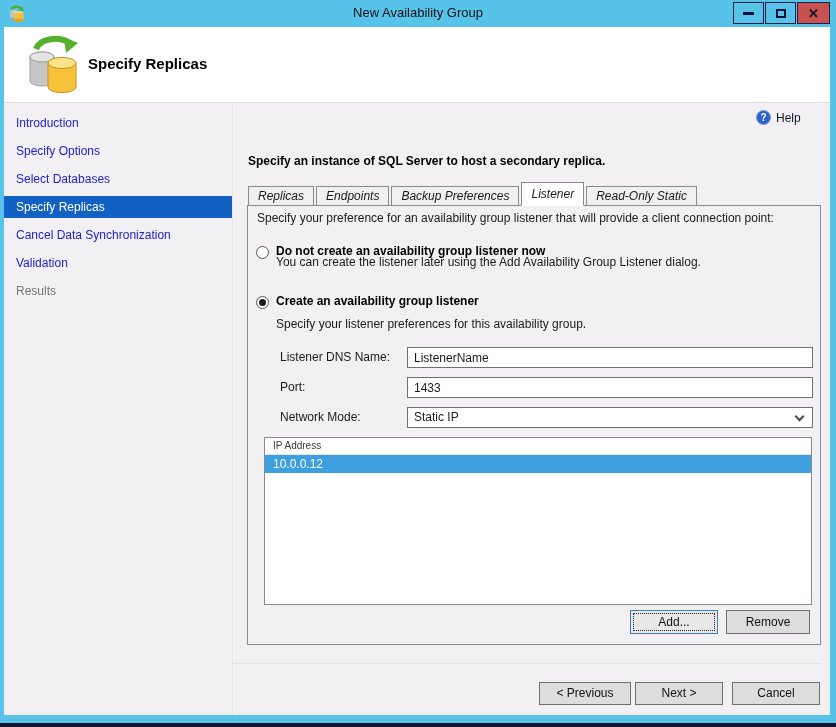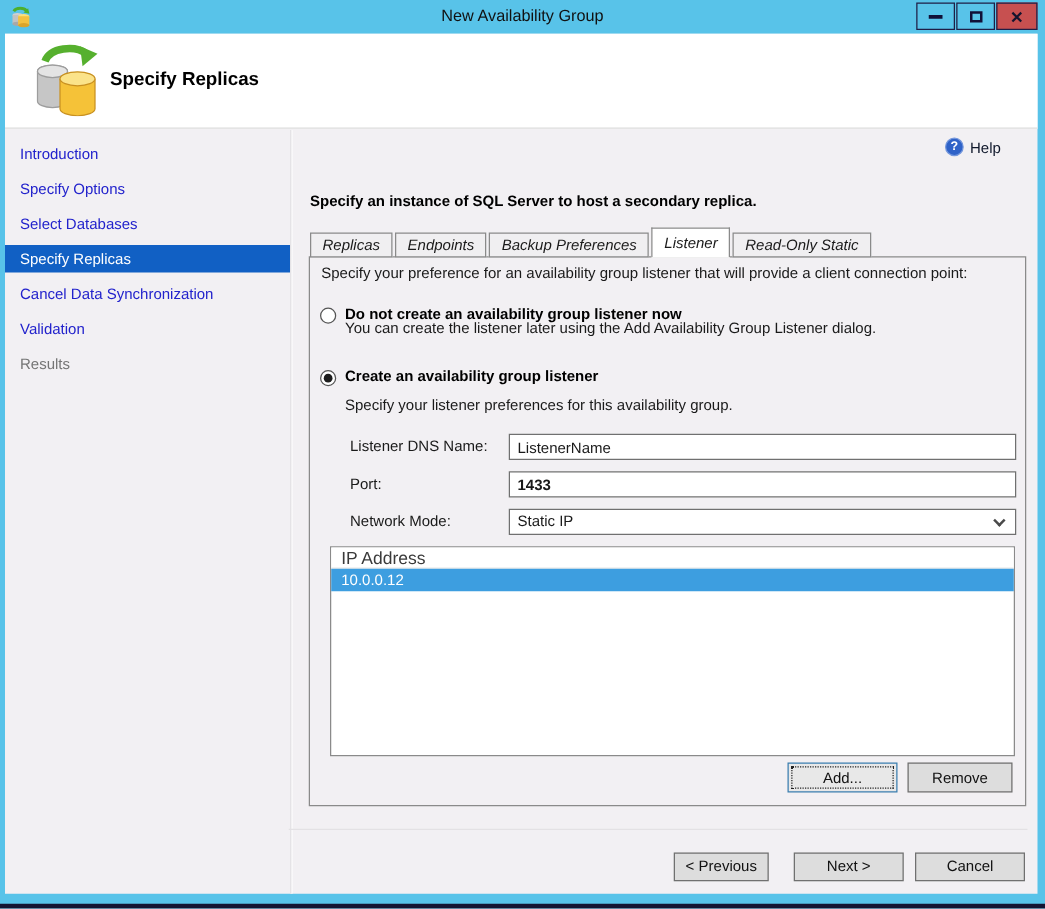--- a/index.html
+++ b/index.html
@@ -63,32 +63,32 @@
 
   .field-label { position:absolute; left:276px; height:20px; line-height:20px; color:#1a1a1a; }
   .text-input { position:absolute; left:403px; width:406px; height:21px; border:1px solid #707070;
                 background:#fff; font-family:"Liberation Sans",sans-serif; font-size:12px; padding:0 6px; color:#1a1a1a; }
   .select-box { position:absolute; left:403px; width:406px; height:21px; border:1px solid #707070;
                 background:#fff; line-height:19px; padding:0 6px; cursor:pointer; }
   .chevron { position:absolute; right:9px; top:5px; width:7px; height:7px;
              border-right:2px solid #4a4a4a; border-bottom:2px solid #4a4a4a; transform:rotate(45deg); }
 
   .listbox { position:absolute; left:260px; top:410px; width:548px; height:168px; border:1px solid #8a8a8a; background:#ffffff; }
-  .list-header { height:17px; line-height:16px; padding-left:8px; color:#3a3a3a; font-size:14px;
+  .list-header { height:17px; line-height:16px; padding-left:8px; color:#3a3a3a; font-size:10px;
                  border-bottom:1px solid #e6e6e6; background:#ffffff; }
   .list-row { height:18px; line-height:18px; padding-left:8px; cursor:pointer; }
   .list-row.selected { background:#3d9ee0; color:#ffffff; }
 
   .btn { position:absolute; height:24px; background:#dddddd; border:1px solid #707070;
          font-family:"Liberation Sans",sans-serif; font-size:12px; color:#111; text-align:center; line-height:22px; cursor:pointer; }
   .btn-add { left:626px; top:583px; width:88px; border:1px solid #3c7fb1; outline:1px dotted #222; outline-offset:-4px; background:#e8e8e8; }
   .btn-remove { left:722px; top:583px; width:84px; }
 
   .footer-sep { position:absolute; left:227px; top:636px; width:591px; height:1px; background:#e3e1e4; }
-  .btn-previous { left:535px; top:655px; width:76px; height:23px; line-height:21px; }
+  .btn-previous { left:535px; top:655px; width:92px; height:23px; line-height:21px; }
   .btn-next     { left:631px; top:655px; width:88px; height:23px; line-height:21px; }
   .btn-cancel   { left:728px; top:655px; width:88px; height:23px; line-height:21px; }
 </style>
 </head>
 <body>
 
 <div class="window">
 
   <div class="titlebar">
     <svg class="app-icon" viewBox="0 0 17 17">
@@ -165,21 +165,21 @@
     <div class="opt-desc" style="left:272px; top:228px;">You can create the listener later using the Add Availability Group Listener dialog.</div>
 
     <div class="radio selected" style="left:252px; top:269px;"></div>
     <div class="opt-label" style="left:272px; top:267px;">Create an availability group listener</div>
     <div class="opt-desc" style="left:272px; top:290px;">Specify your listener preferences for this availability group.</div>
 
     <div class="field-label" style="top:320px;">Listener DNS Name:</div>
     <input class="text-input" style="top: 320px;" value="ListenerName">
 
     <div class="field-label" style="top:350px;">Port:</div>
-    <input class="text-input" style="top: 350px; font-weight: bold;" value="1433">
+    <input class="text-input" style="top: 350px;" value="1433">
 
     <div class="field-label" style="top:380px;">Network Mode:</div>
     <div class="select-box" style="top:380px;">
       <span>Static IP</span>
       <span class="chevron"></span>
     </div>
 
     <div class="listbox">
       <div class="list-header">IP Address</div>
       <div class="list-row selected">10.0.0.12</div>

